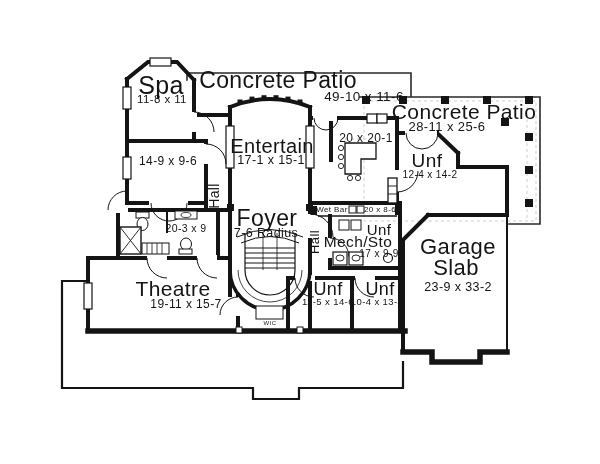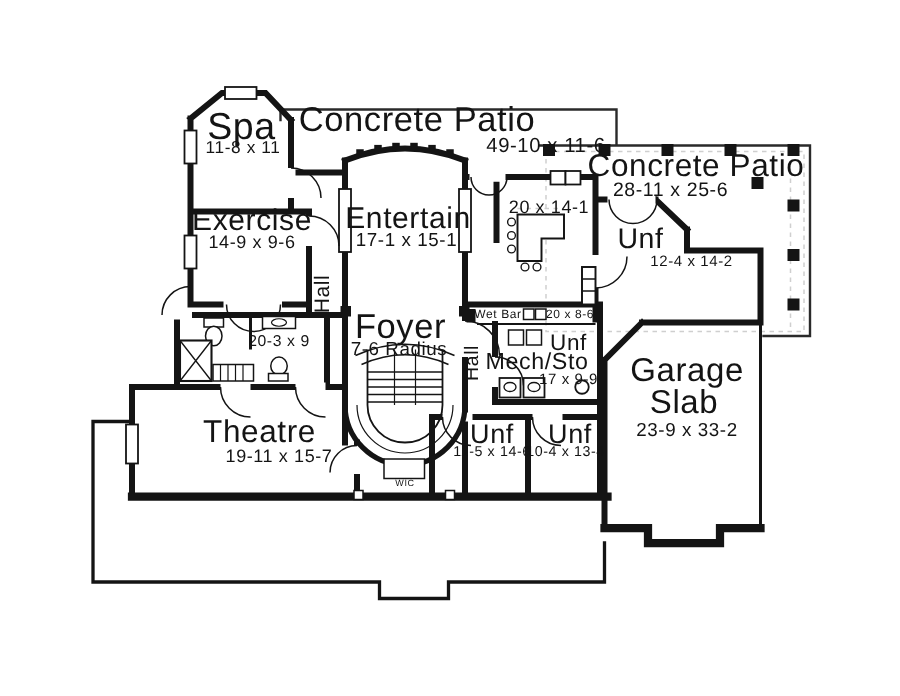--- a/index.html
+++ b/index.html
@@ -198,30 +198,29 @@
 
   <div class="lbl" style="left:161px;top:85px;font-size:25px;">Spa</div>
   <div class="lbl" style="left:162px;top:100px;font-size:11.5px;text-align:center;">11-8 x 11</div>
 
   <div class="lbl" style="left:278px;top:80px;font-size:23px;">Concrete Patio</div>
   <div class="lbl" style="left:344px;top:97px;font-size:13.5px;margin-left:20px;">49-10 x 11-6</div>
 
   <div class="lbl" style="left:464px;top:111px;font-size:21px;">Concrete Patio</div>
   <div class="lbl" style="left:447px;top:126px;font-size:13px;text-align:right;">28-11 x 25-6</div>
 
-  <div class="lbl" style="left:168px;top:147px;font-size:20px;">Exercise</div>
   <div class="lbl" style="left:168px;top:161px;font-size:12px;">14-9 x 9-6</div>
 
   <div class="lbl" style="left:272px;top:146px;font-size:20px;">Entertain</div>
   <div class="lbl" style="left:271px;top:160px;font-size:12.5px;">17-1 x 15-1</div>
 
-  <div class="lbl" style="left:366px;top:138px;font-size:12px;">20 x 14-1</div>
+  <div class="lbl" style="left:366px;top:138px;font-size:12px;">20 x 20-1</div>
 
   <div class="lbl" style="left:427px;top:160px;font-size:19px;">Unf</div>
-  <div class="lbl" style="left:430px;top:175px;font-size:10px;margin-left:31px;">12-4 x 14-2</div>
+  <div class="lbl" style="left:430px;top:175px;font-size:10px;">12-4 x 14-2</div>
 
   <div class="lbl vert" style="left:214px;top:196px;font-size:14px;">Hall</div>
   <div class="lbl vert" style="left:314px;top:242px;font-size:13px;">Hall</div>
 
   <div class="lbl" style="left:267px;top:218px;font-size:23px;">Foyer</div>
   <div class="lbl" style="left:266px;top:233px;font-size:12.5px;">7-6 Radius</div>
 
   <div class="lbl" style="left:332px;top:210px;font-size:8px;">Wet Bar</div>
   <div class="lbl" style="left:380px;top:210px;font-size:8px;">20 x 8-6</div>
 

